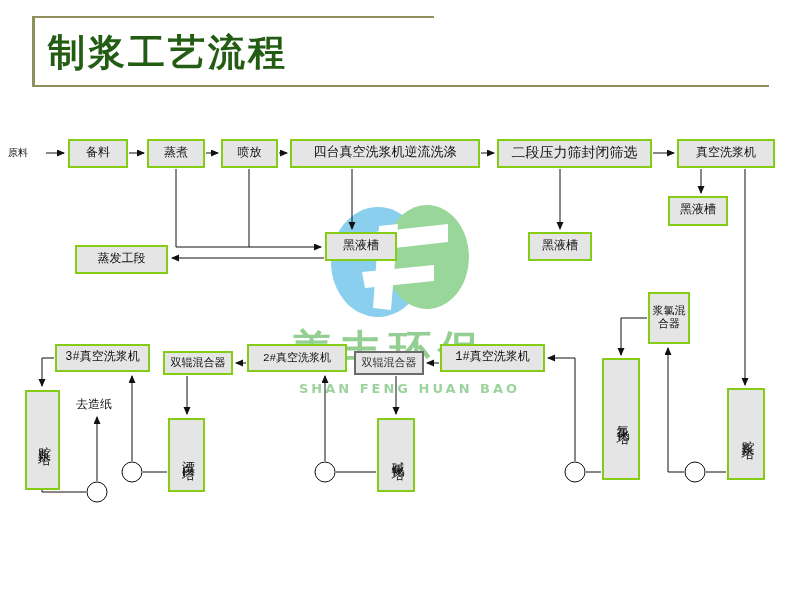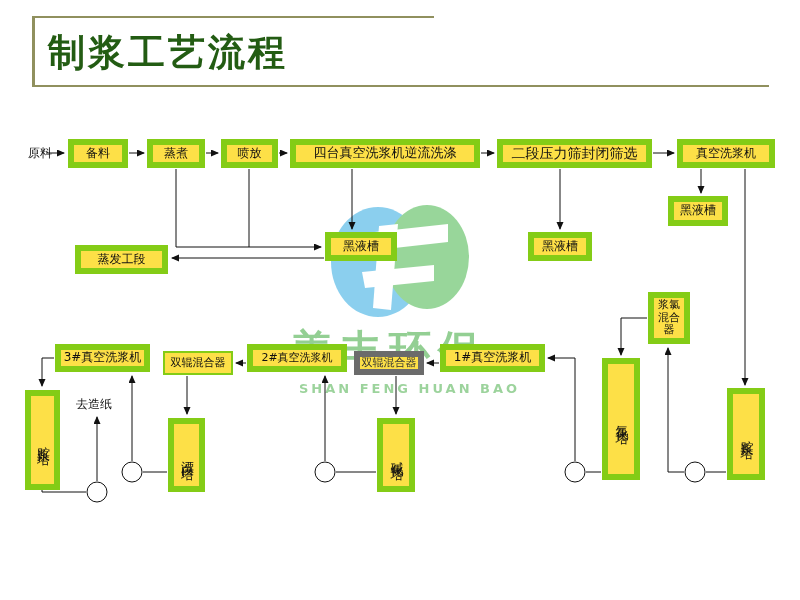--- a/index.html
+++ b/index.html
@@ -19,23 +19,23 @@
   
   .watermark{position:absolute;left:0;top:0;width:800px;height:600px;z-index:1;opacity:.55;pointer-events:none;}
   .wm-cn{position:absolute;left:291px;top:323px;font-size:42px;font-weight:bold;color:#3ba93b;letter-spacing:7px;}
   .wm-en{position:absolute;left:299px;top:381px;font-size:13px;font-weight:bold;color:#4db04d;letter-spacing:3px;}
   
   .wires{position:absolute;left:0;top:0;z-index:2;}
   .wires polyline{fill:none;stroke:#111;stroke-width:1;}
   .wires circle{fill:#fff;stroke:#111;stroke-width:1;}
   
   .box{
-    position:absolute;background:#fde047;border:6px solid #84cc16;box-sizing:border-box;
+    position:absolute;background:#e5e5e5;border:2px solid #84cc16;box-sizing:border-box;
     display:flex;align-items:center;justify-content:center;text-align:center;
-    font-size:12px;line-height:1.15;z-index:3;
+    font-size:12px;line-height:1.15;z-index:3;font-family:Liberation Mono, monospace;
   }
   .sm{font-size:11px;}
   .thick{border-width:2px;}
   .faded{border-color:#6b6b6b;color:#333;}
   .vbox{writing-mode:vertical-rl;text-orientation:upright;font-size:13px;letter-spacing:3px;}
   .lbl{
     position:absolute;display:flex;align-items:center;font-size:12px;z-index:3;background:transparent;
   }
 </style>
 </head>
@@ -95,21 +95,21 @@
     <polyline points="54,358 42,358 42,386" marker-end="url(#arr)"></polyline>
     <polyline points="42,490 42,492 86,492"></polyline>
     <polyline points="97,481 97,417" marker-end="url(#arr)"></polyline>
     <circle cx="97" cy="492" r="10"></circle>
     <circle cx="132" cy="472" r="10"></circle>
     <circle cx="325" cy="472" r="10"></circle>
     <circle cx="575" cy="472" r="10"></circle>
     <circle cx="695" cy="472" r="10"></circle>
   </svg>
 
-  <div class="lbl" style="left:28px;top:140px;height:26px;font-size:12px;">原料</div>
+  <div class="lbl" style="left:8px;top:140px;height:26px;font-size:10px;">原料</div>
 
   <div class="box" style="left:68px;top:139px;width:60px;height:29px;">备料</div>
   <div class="box" style="left:147px;top:139px;width:58px;height:29px;">蒸煮</div>
   <div class="box" style="left:221px;top:139px;width:57px;height:29px;">喷放</div>
   <div class="box" style="left:290px;top:139px;width:190px;height:29px;font-size:13px;">四台真空洗浆机逆流洗涤</div>
   <div class="box" style="left:497px;top:139px;width:155px;height:29px;font-size:14px;">二段压力筛封闭筛选</div>
   <div class="box" style="left:677px;top:139px;width:98px;height:29px;text-align:right;">真空洗浆机</div>
 
   <div class="box" style="left:668px;top:196px;width:60px;height:30px;">黑液槽</div>
   <div class="box" style="left:325px;top:232px;width:72px;height:29px;">黑液槽</div>

